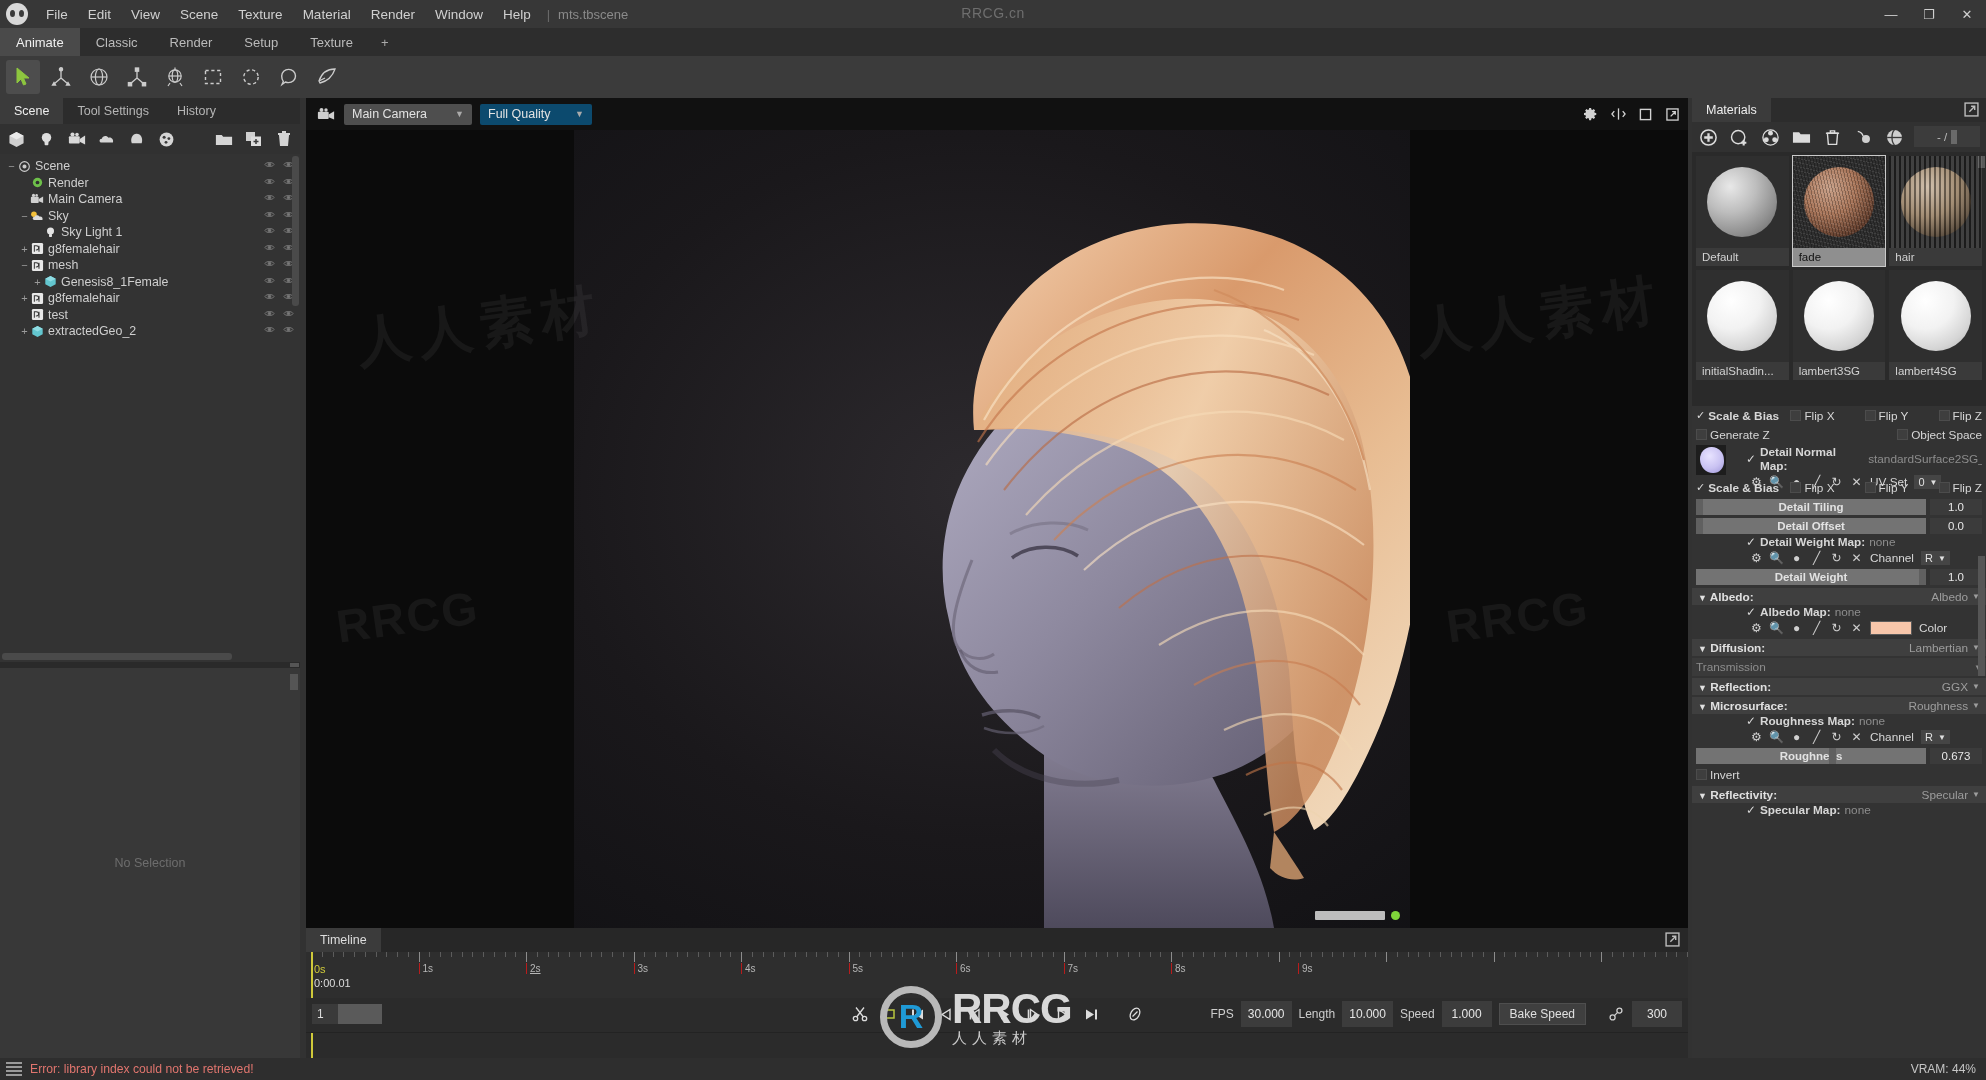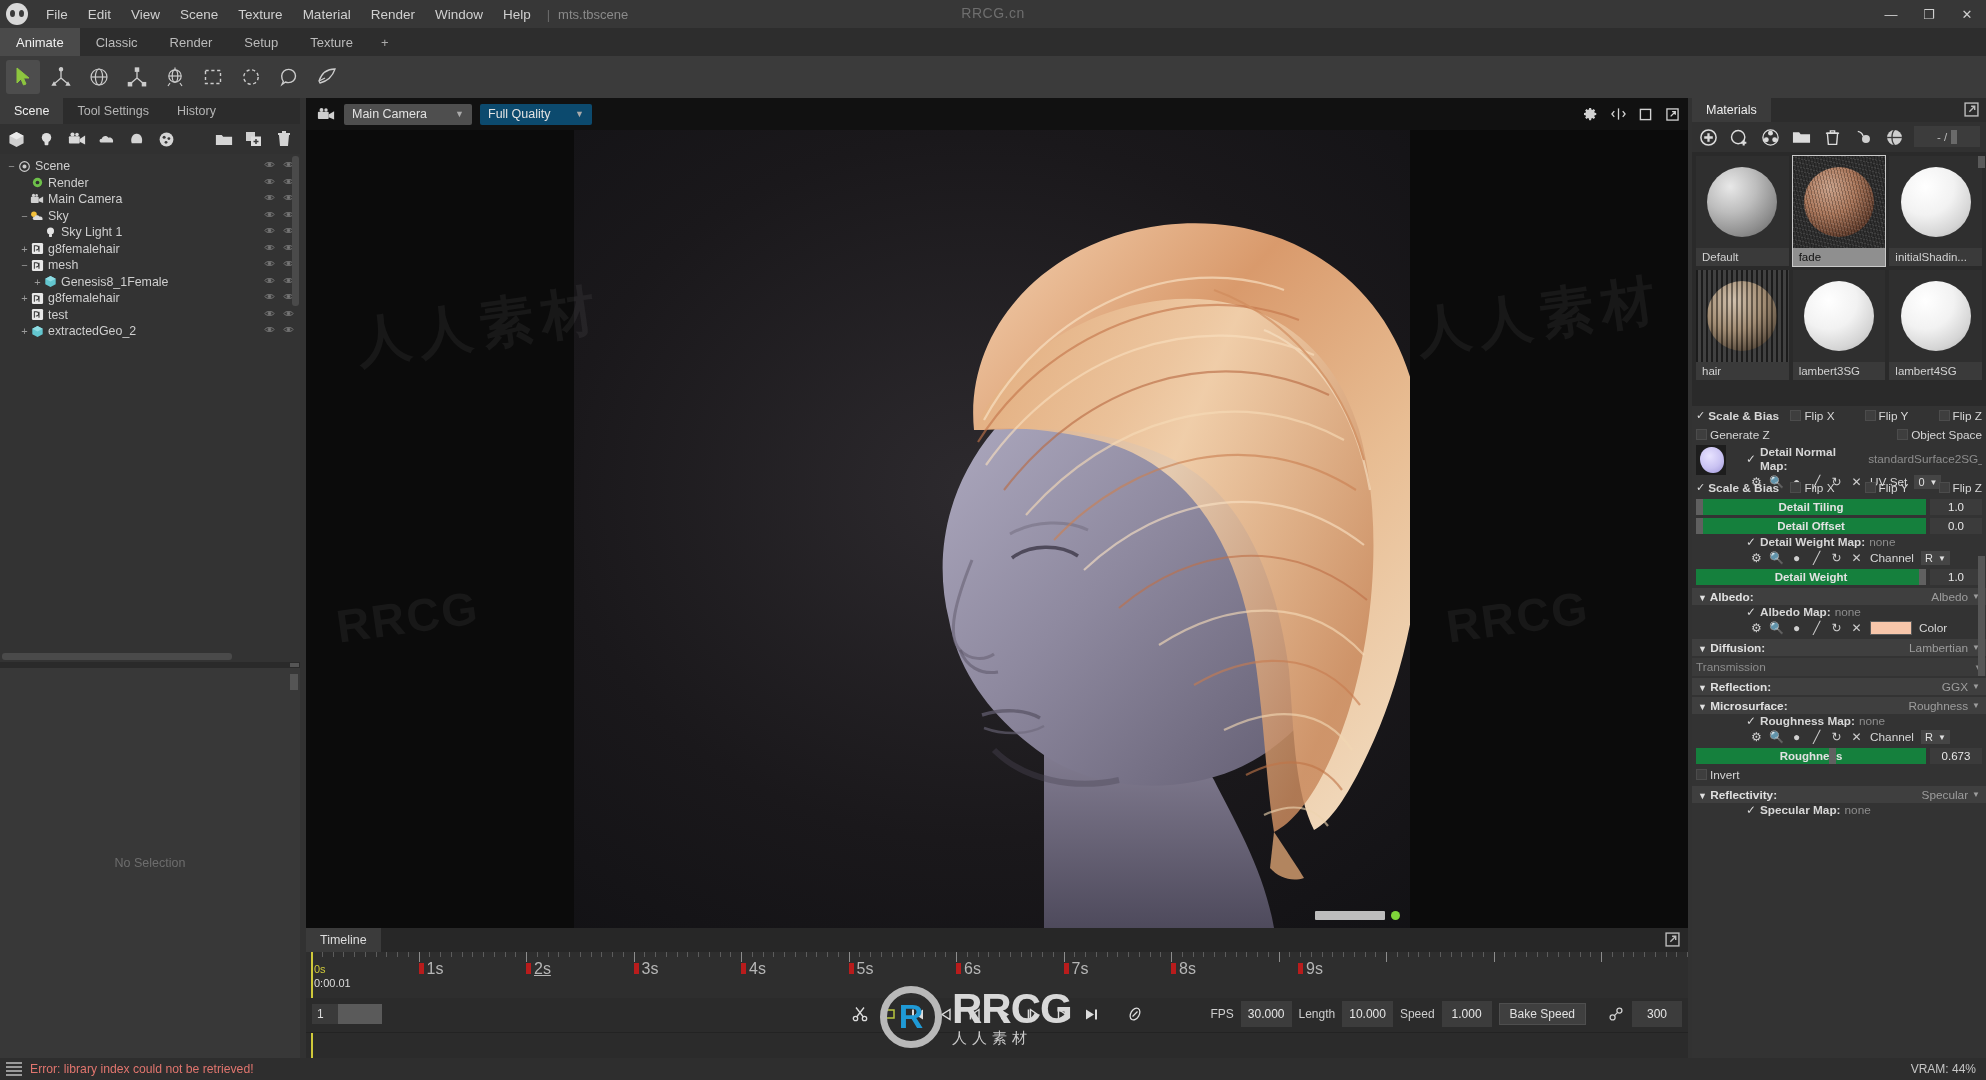--- a/index.html
+++ b/index.html
@@ -106,22 +106,22 @@
      background:#2b2b2b;}
   .tl-tabrow { height:24px; background:#272727; display:flex; align-items:stretch;
      position:relative;}
   .tl-tab { padding:0 14px; display:flex; align-items:center; font-size:12.5px;
      background:#3b3b3b; color:#ddd;}
   .tl-pop { position:absolute; right:8px; top:4px; width:15px; height:15px;}
   .ruler { position:relative; height:46px; background:#2e2e2e; overflow:hidden;}
   .ticks { position:absolute; left:0; top:0; width:100%; height:10px; }
   .tick { position:absolute; top:0; width:1px; height:5px; background:#5c5c5c;}
   .tick.major { height:10px; background:#8c8c8c;}
-  .tlabel { position:absolute; top:11px; font-size:16px; color:#b6b6b6;
-     padding-left:3px; border-left:5px solid #b91c1c; line-height:11px; height:11px;}
+  .tlabel { position:absolute; top:11px; font-size:10px; color:#b6b6b6;
+     padding-left:3px; border-left:1px solid #b91c1c; line-height:11px; height:11px;}
   .playhead { position:absolute; left:5px; top:0; bottom:0; width:2px; background:#cfc93a;}
   .ph-time { position:absolute; left:8px; top:11px; font-size:11px; color:#cfc93a;}
   .ph-time2 { position:absolute; left:8px; top:25px; font-size:11px; color:#dcdcdc;}
   .transport { position:relative; height:32px; background:#2b2b2b; display:flex;
      align-items:center;}
   .frame-box { margin-left:6px; width:70px; height:20px; background:#3a3a3a;
      display:flex; align-items:center; padding-left:5px; font-size:12px; color:#ddd;
      position:relative;}
   .frame-box:after{content:"";position:absolute;right:0;top:0;bottom:0;width:44px;background:#5a5a5a;}
   .tctrls { position:absolute; left:0; right:0; display:flex; justify-content:center;
@@ -184,21 +184,21 @@
   .cbox { width:11px; height:11px; background:#3e3e3e; border:1px solid #4c4c4c; flex:none;}
   .lbl-b { font-weight:bold; }
   .muted { color:#8d8d8d; }
   .mapicons { display:flex; align-items:center; gap:7px; }
   .mi { width:13px; height:13px; display:flex; align-items:center; justify-content:center;
      color:#d0d0d0; font-size:12px;}
   .thumb-sm { width:30px; height:30px; background:#1d1d1d; flex:none; overflow:hidden;
      position:relative;}
   .blob { position:absolute; left:4px; top:2px; width:24px; height:26px; border-radius:48% 52% 45% 55%;
      background:radial-gradient(circle at 40% 35%, #e8e3ff 0%, #c9c2f2 55%, #9e96d8 100%);}
-  .slider { flex:1; height:16px; background:#15803d; position:relative; display:flex;
+  .slider { flex:1; height:16px; background:#737373; position:relative; display:flex;
      align-items:center; justify-content:center; font-size:11.5px; color:#e2e2e2;
      font-weight:bold;}
   .knob { position:absolute; top:0; bottom:0; width:7px; background:#606060;}
   .valbox { width:52px; height:16px; background:#3b3b3b; display:flex; align-items:center;
      justify-content:center; font-size:11.5px; color:#e7e7e7; flex:none;}
   .dd { background:#454545; padding:1px 4px; font-size:11px; color:#e0e0e0;
      display:flex; align-items:center; gap:5px;}
   .swatch { width:42px; height:14px; background:#f7c6aa; border:1px solid #5a5a5a;}
 
   
@@ -1087,31 +1087,31 @@
         <div class="mat-cell sel">
           <div class="mat-thumb">
             <div class="sphere sph-fade">
               <div class="grain"></div>
             </div>
           </div>
           <div class="mat-name">fade</div>
         </div>
         <div class="mat-cell">
           <div class="mat-thumb">
-            <div class="sphere sph-white"></div>
-          </div>
-          <div class="mat-name">initialShadin...</div>
-        </div>
-        <div class="mat-cell">
-          <div class="mat-thumb">
             <div class="sphere sph-hair">
               <div class="stripe"></div>
             </div>
           </div>
           <div class="mat-name">hair</div>
+        </div>
+        <div class="mat-cell">
+          <div class="mat-thumb">
+            <div class="sphere sph-white"></div>
+          </div>
+          <div class="mat-name">initialShadin...</div>
         </div>
         <div class="mat-cell">
           <div class="mat-thumb">
             <div class="sphere sph-white"></div>
           </div>
           <div class="mat-name">lambert3SG</div>
         </div>
         <div class="mat-cell">
           <div class="mat-thumb">
             <div class="sphere sph-white"></div>

